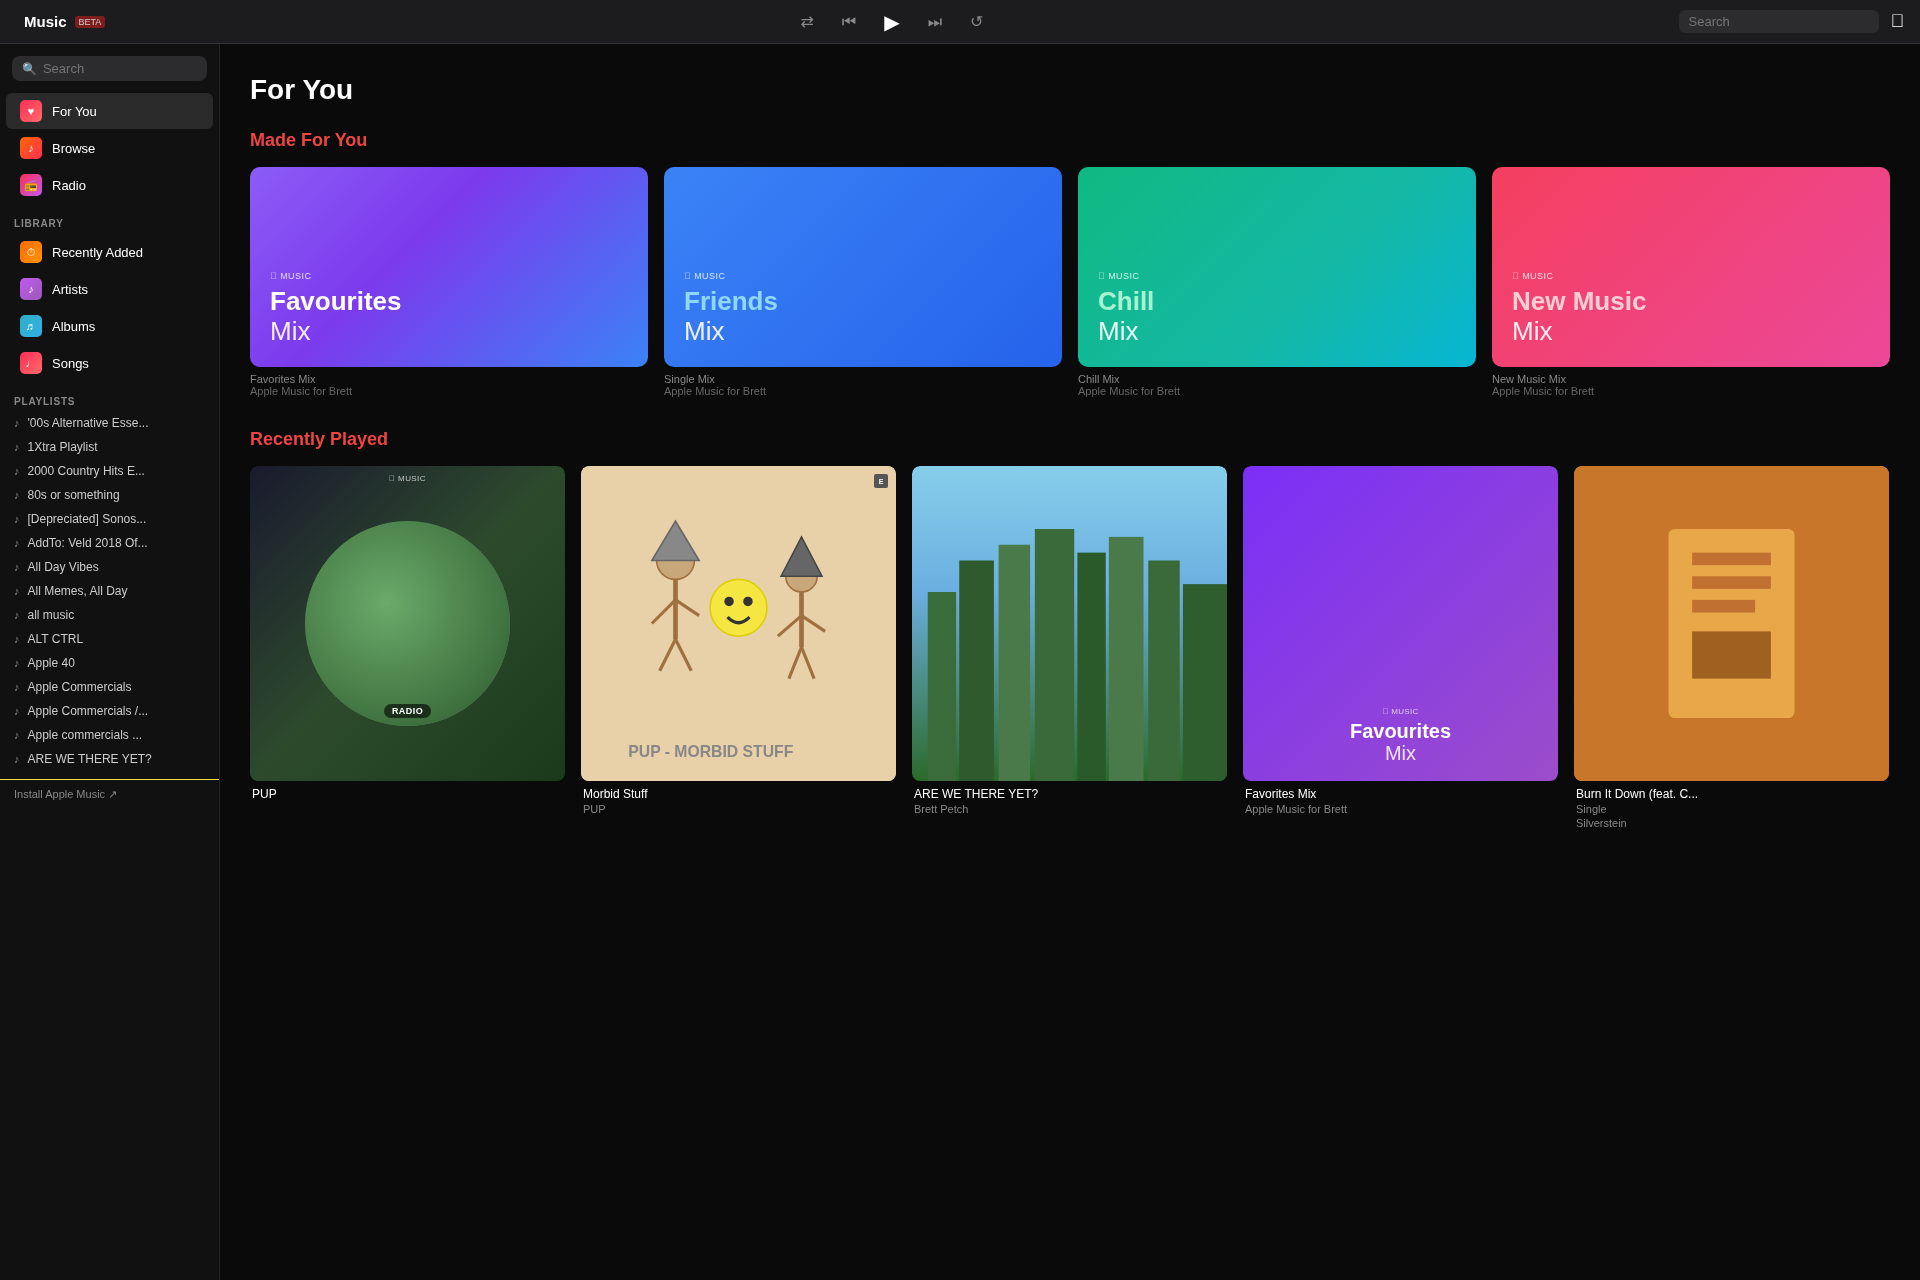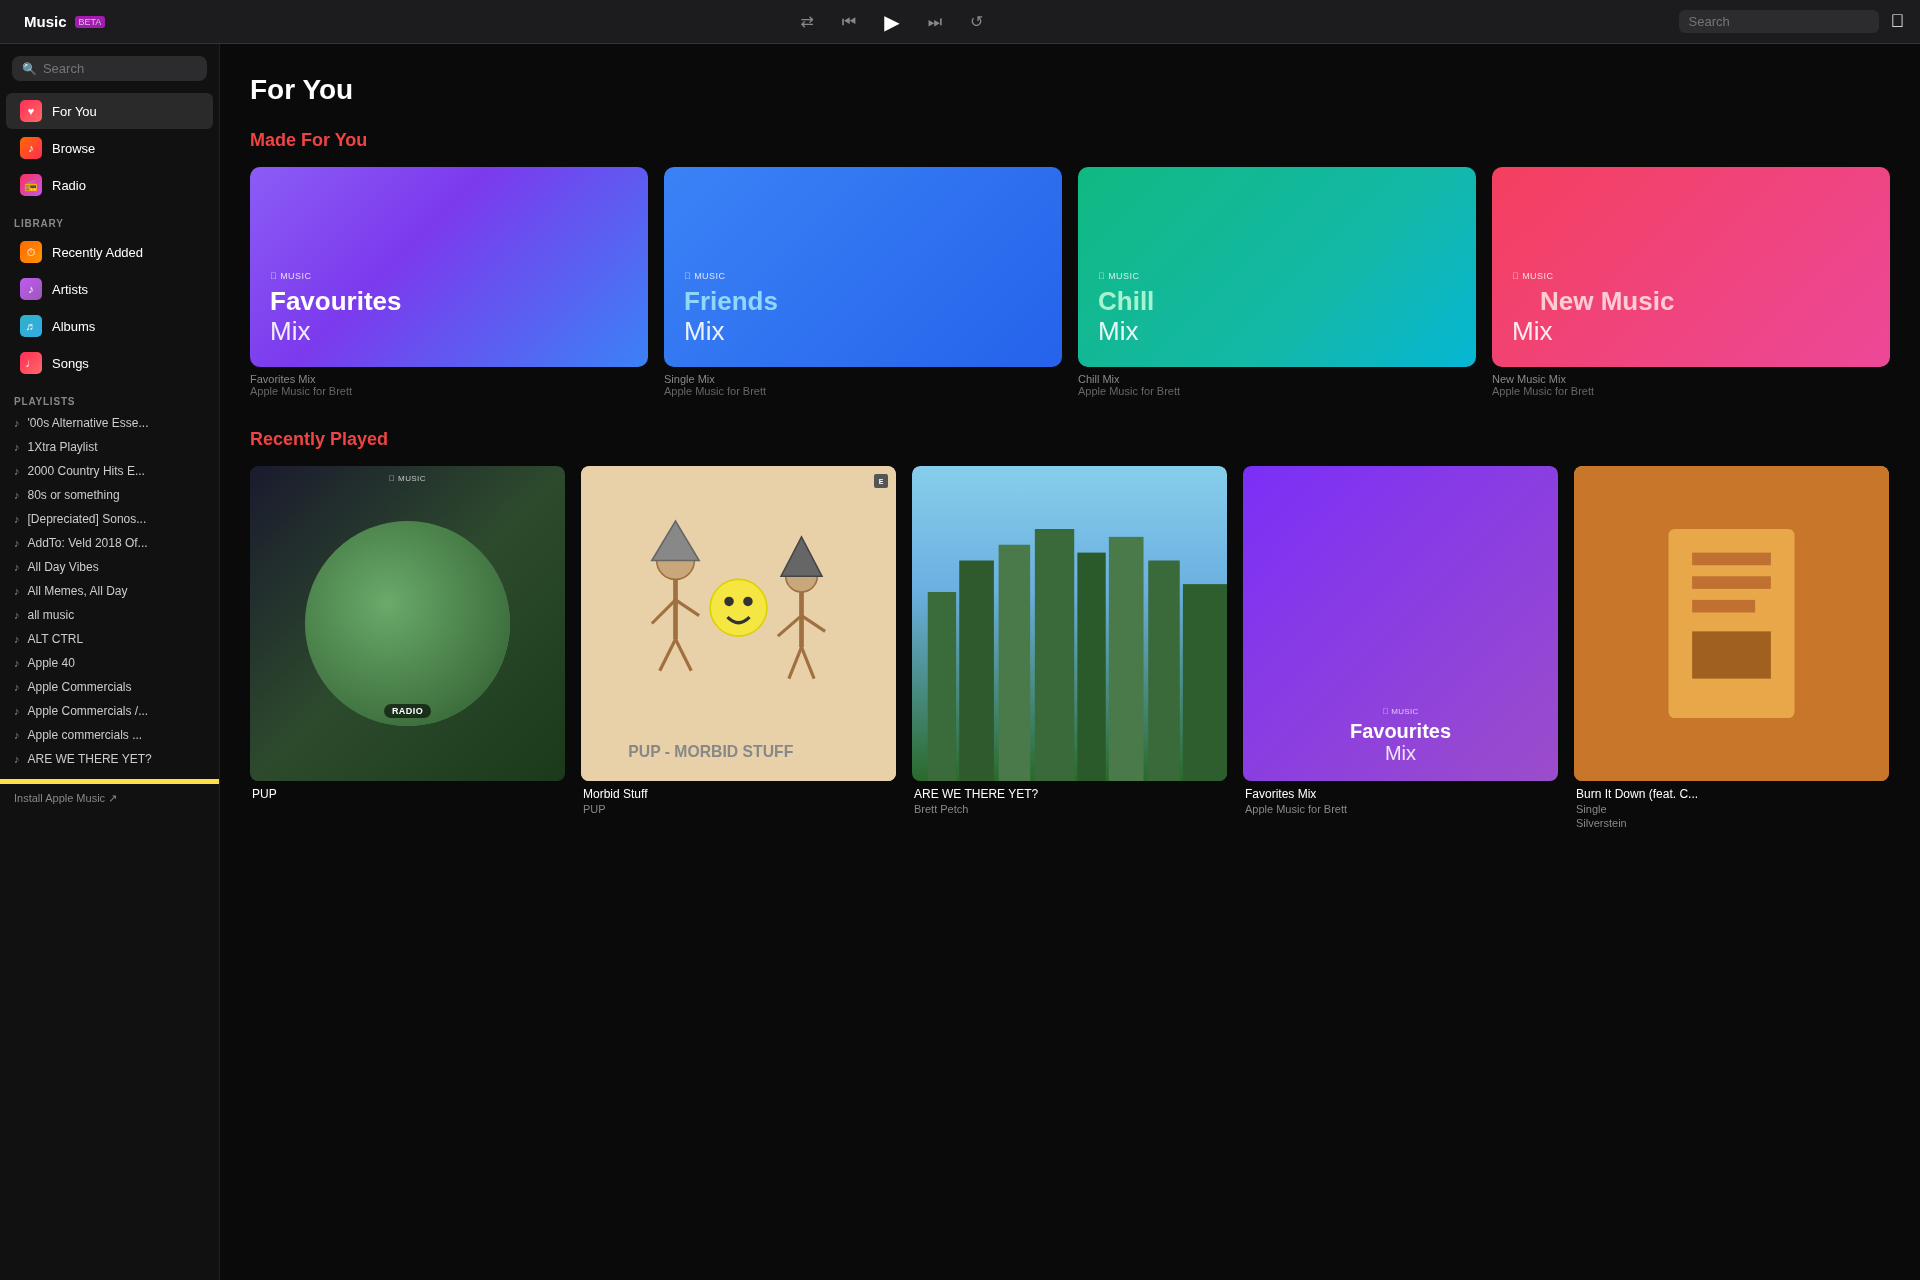--- a/index.html
+++ b/index.html
@@ -33,21 +33,21 @@
       font-size: 18px;
       color: #fff;
     }
     .app-title {
       font-size: 15px;
       font-weight: 600;
       color: #fff;
     }
     .beta-badge {
       font-size: 9px;
-      background: #a21caf;
+      background: #7f1d1d;
       color: #ccc;
       padding: 1px 4px;
       border-radius: 3px;
       font-weight: 500;
     }
     .top-bar-center {
       display: flex;
       align-items: center;
       gap: 20px;
     }
@@ -182,21 +182,21 @@
     }
     .playlist-icon { color: #888; font-size: 11px; flex-shrink: 0; }
 
     .install-bar {
       display: flex;
       align-items: center;
       gap: 8px;
       padding: 8px 14px;
       font-size: 11px;
       color: #888;
-      border-top: 5px solid #fde047;
+      border-top: 1px solid #fde047;
       margin-top: 8px;
     }
 
     
     .main-content {
       flex: 1;
       overflow-y: auto;
       background: #0a0a0a;
       padding: 30px 30px 40px;
     }
@@ -266,21 +266,21 @@
       color: #fff;
       line-height: 1.1;
     }
     .mix-card-title-sub {
       font-size: 26px;
       font-weight: 300;
       color: rgba(255,255,255,0.9);
     }
     .mix-card-title-main.friends-color { color: #90d8fb; }
     .mix-card-title-main.chill-color { color: #a7f3d0; }
-    .mix-card-title-main.newmusic-color { color: #fecdd3; margin-left: 28px; }
+    .mix-card-title-main.newmusic-color { color: #fecdd3; }
 
     .card-caption {
       font-size: 11px;
       color: #888;
       margin-top: 6px;
       white-space: nowrap;
       overflow: hidden;
       text-overflow: ellipsis;
     }
     .card-caption-sub {

